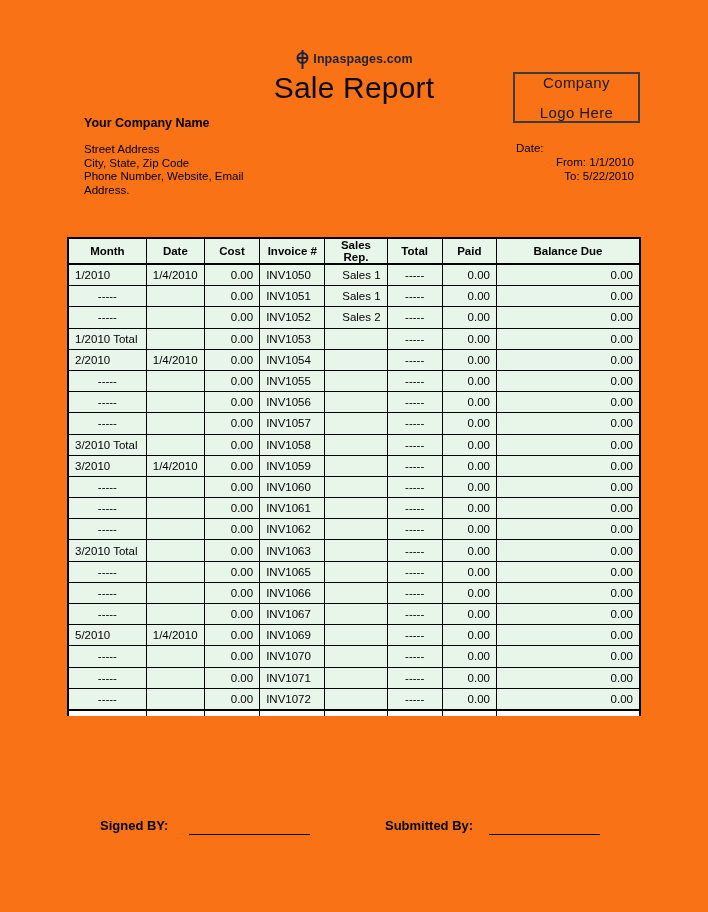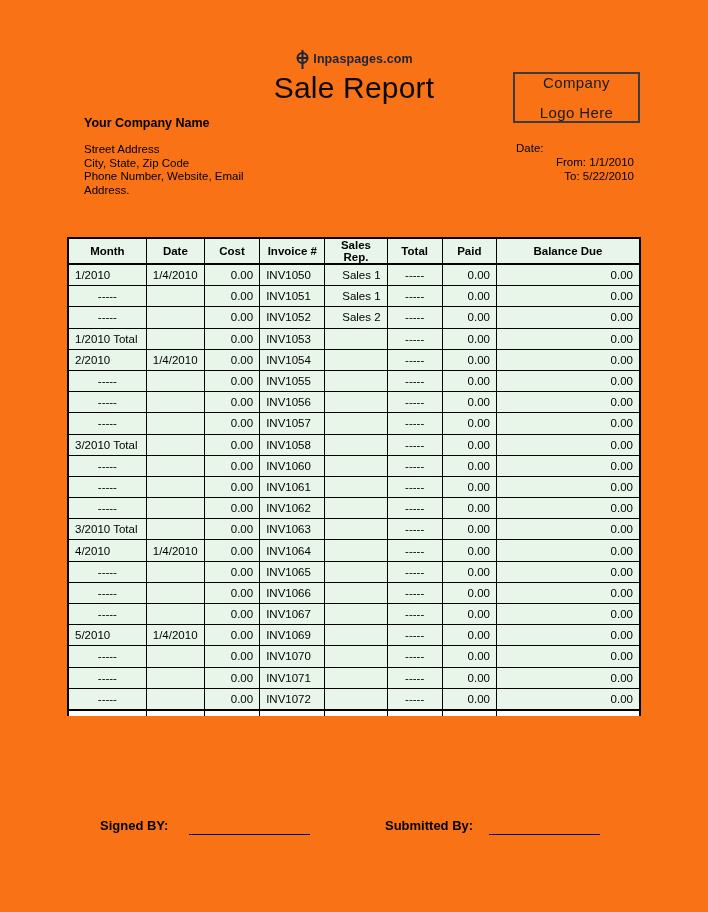--- a/index.html
+++ b/index.html
@@ -194,20 +194,30 @@
           <td class="col0">3/2010 Total</td>
           <td class="col1"></td>
           <td class="col2">0.00</td>
           <td class="col3">INV1058</td>
           <td class="col4"></td>
           <td class="col5 dash">-----</td>
           <td class="col6">0.00</td>
           <td class="col7">0.00</td>
         </tr>
         <tr>
+          <td class="col0">3/2010</td>
+          <td class="col1">1/4/2010</td>
+          <td class="col2">0.00</td>
+          <td class="col3">INV1059</td>
+          <td class="col4"></td>
+          <td class="col5 dash">-----</td>
+          <td class="col6">0.00</td>
+          <td class="col7">0.00</td>
+        </tr>
+        <tr>
           <td class="col0 dash">-----</td>
           <td class="col1"></td>
           <td class="col2">0.00</td>
           <td class="col3">INV1060</td>
           <td class="col4"></td>
           <td class="col5 dash">-----</td>
           <td class="col6">0.00</td>
           <td class="col7">0.00</td>
         </tr>
         <tr>
@@ -228,30 +238,20 @@
           <td class="col4"></td>
           <td class="col5 dash">-----</td>
           <td class="col6">0.00</td>
           <td class="col7">0.00</td>
         </tr>
         <tr>
           <td class="col0">3/2010 Total</td>
           <td class="col1"></td>
           <td class="col2">0.00</td>
           <td class="col3">INV1063</td>
-          <td class="col4"></td>
-          <td class="col5 dash">-----</td>
-          <td class="col6">0.00</td>
-          <td class="col7">0.00</td>
-        </tr>
-        <tr>
-          <td class="col0">4/2010</td>
-          <td class="col1">1/4/2010</td>
-          <td class="col2">0.00</td>
-          <td class="col3">INV1064</td>
           <td class="col4"></td>
           <td class="col5 dash">-----</td>
           <td class="col6">0.00</td>
           <td class="col7">0.00</td>
         </tr>
         <tr>
           <td class="col0 dash">-----</td>
           <td class="col1"></td>
           <td class="col2">0.00</td>
           <td class="col3">INV1065</td>

